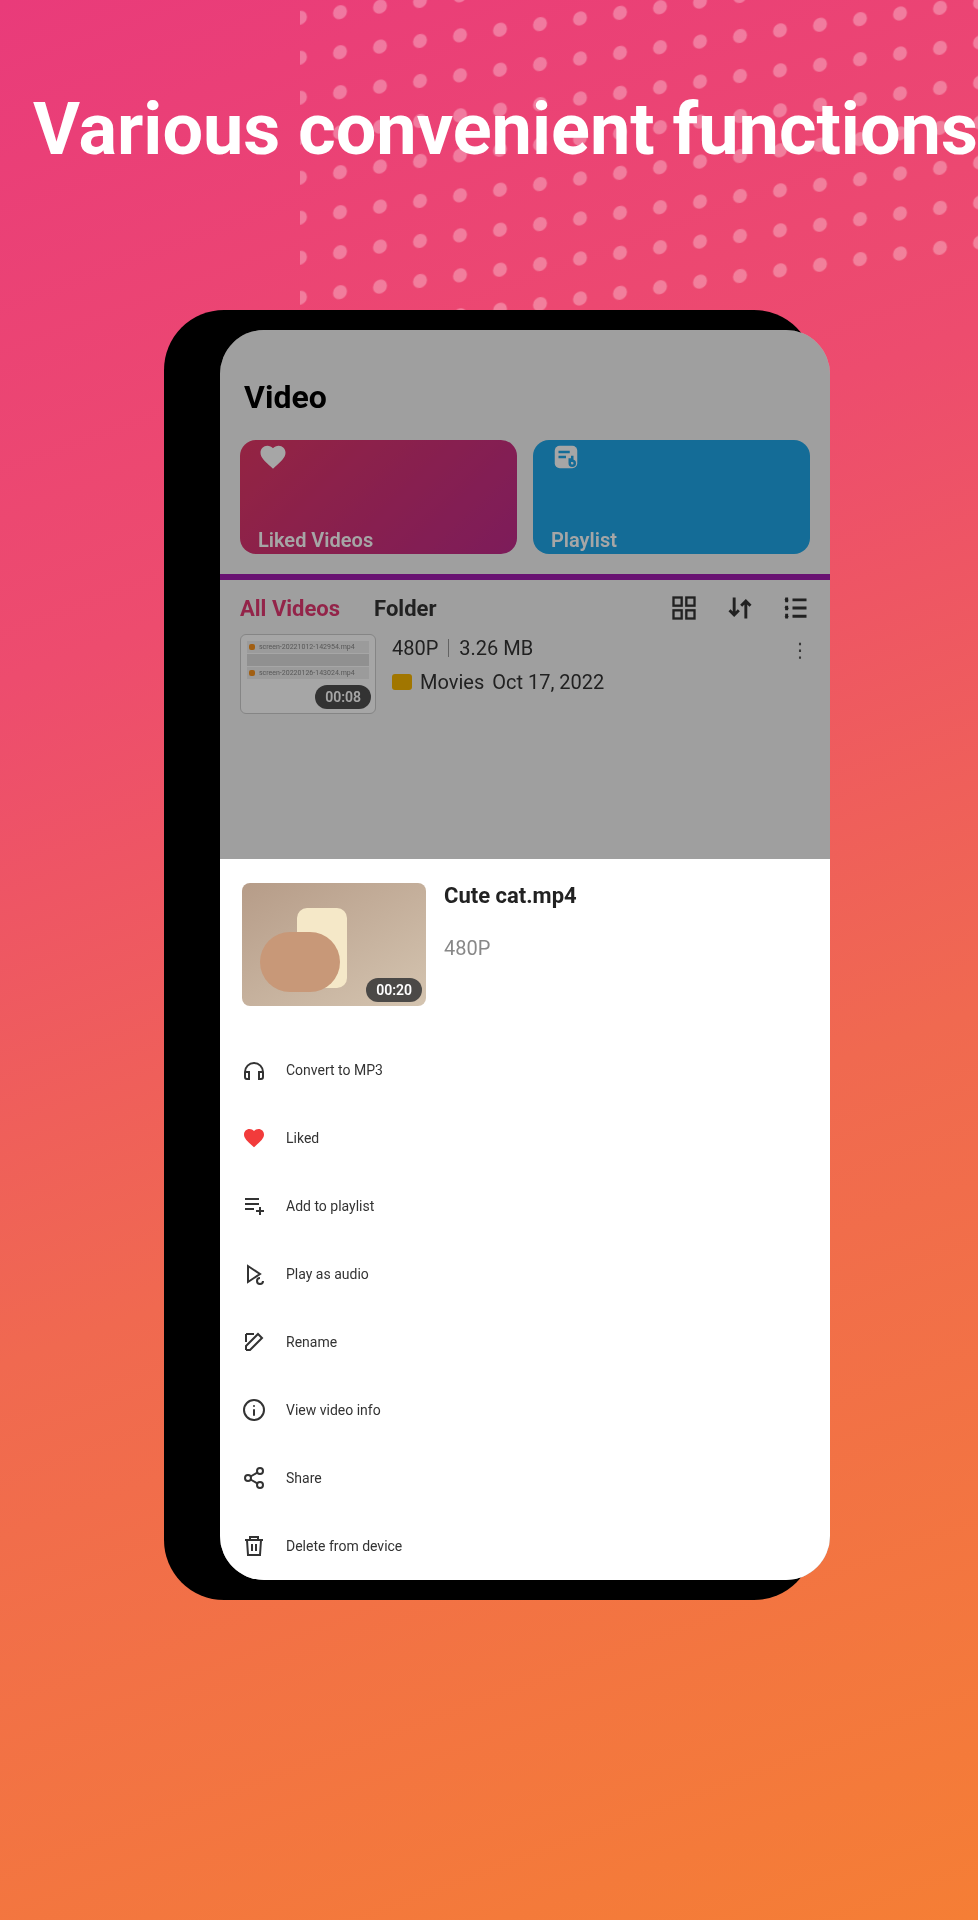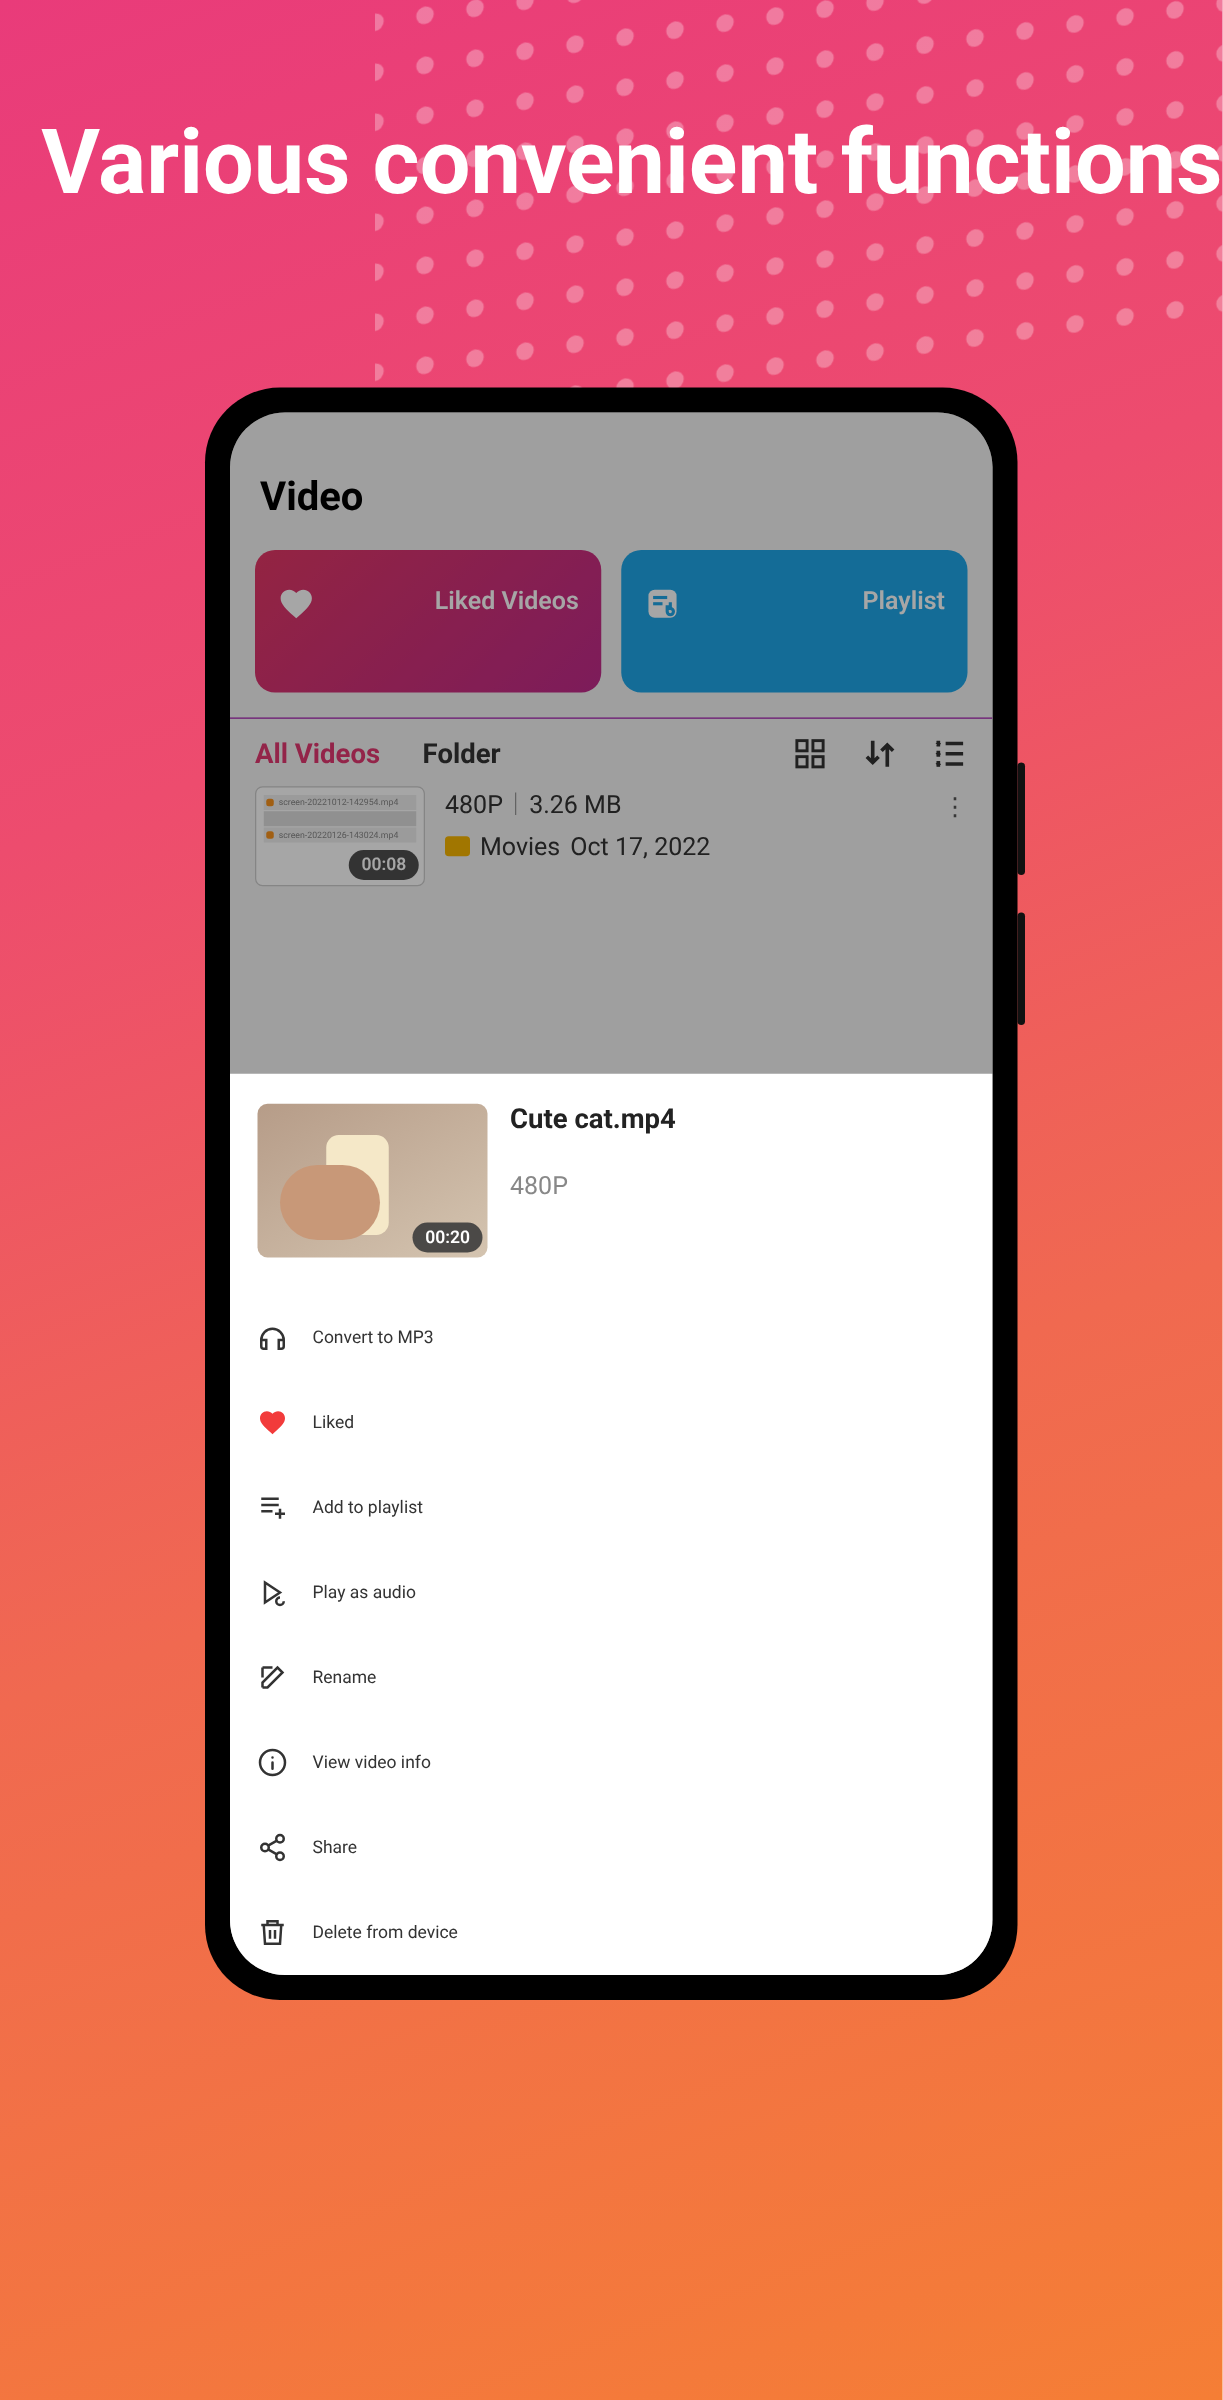--- a/index.html
+++ b/index.html
@@ -46,20 +46,21 @@
 .side-button-2 { position: absolute; right: -6px; top: 420px; width: 6px; height: 90px; background: #111; border-radius: 3px; }
 .speaker { position: absolute; top: 42px; left: 50%; transform: translateX(-50%); width: 90px; height: 10px; background: #222; border-radius: 5px; }
 .camera { position: absolute; top: 42px; left: 50%; transform: translateX(-50%) translateX(-70px); width: 14px; height: 14px; background: #222; border-radius: 50%; }
 .screen {
   position: relative;
   width: 100%;
   height: 100%;
   background: #f5f5f5;
   border-radius: 44px;
   overflow: hidden;
+  margin-left: 36px;
 }
 .scrim {
   position: absolute;
   inset: 0;
   background: rgba(0,0,0,0.35);
   z-index: 5;
 }
 .header {
   padding: 48px 24px 14px;
 }
@@ -70,38 +71,38 @@
 }
 .cards {
   display: flex;
   gap: 16px;
   padding: 10px 20px 20px;
 }
 .card {
   flex: 1;
   height: 114px;
   border-radius: 16px;
-  padding: 28px 18px;
+  padding: 2px 18px;
   color: #fff;
   display: flex;
-  flex-direction: row;
+  flex-direction: column;
   justify-content: space-between;
   font-size: 20px;
   font-weight: 600;
 }
 .card-liked { background: linear-gradient(135deg, #e33866, #c02b8b); }
 .card-playlist { background: #1fa6e8; }
 .card-recent { background: #5a3dd9; }
 .card-icon { width: 30px; height: 30px; }
 .tabs {
   display: flex;
   align-items: center;
   padding: 14px 20px 0;
   gap: 34px;
-  border-top: 1px solid #a21caf;
+  border-top: 6px solid #a21caf;
 }
 .tab { font-size: 22px; font-weight: 700; color: #333; }
 .tab.active { color: #e23871; }
 .tabs-right { margin-left: auto; display: flex; gap: 28px; }
 .tabs-right svg { width: 28px; height: 28px; }
 .video-row {
   display: flex;
   padding: 12px 20px;
   gap: 16px;
 }

